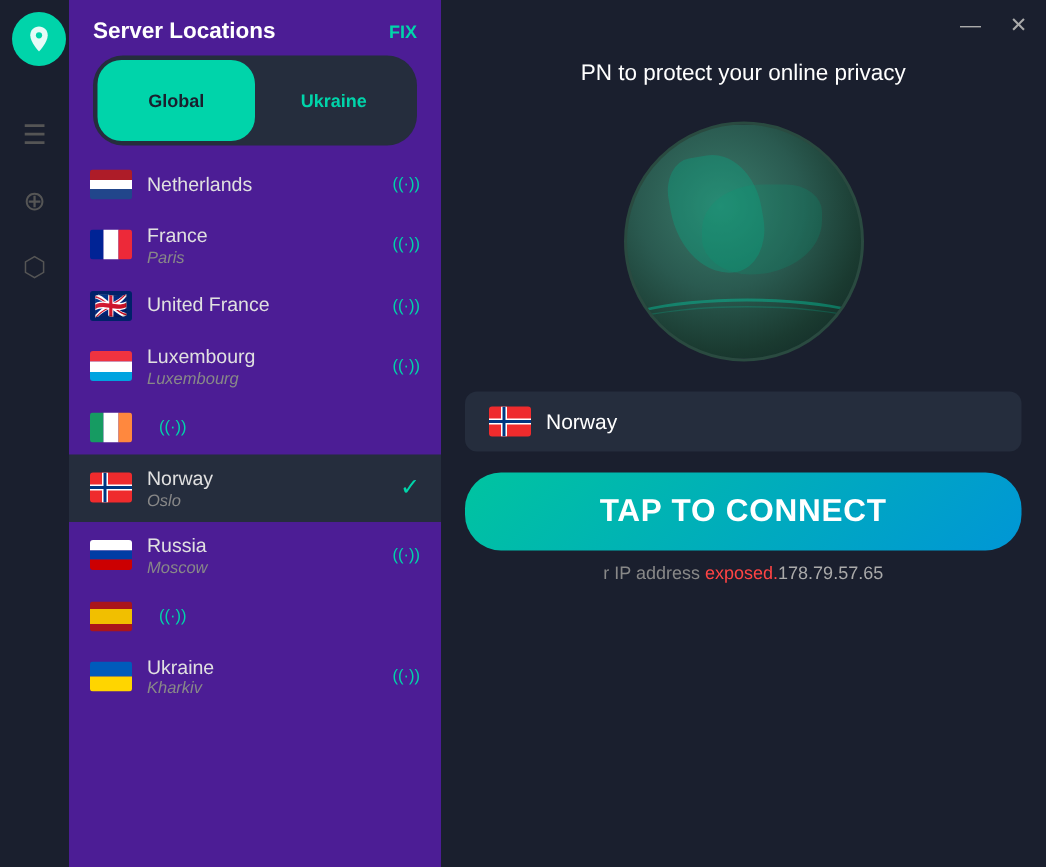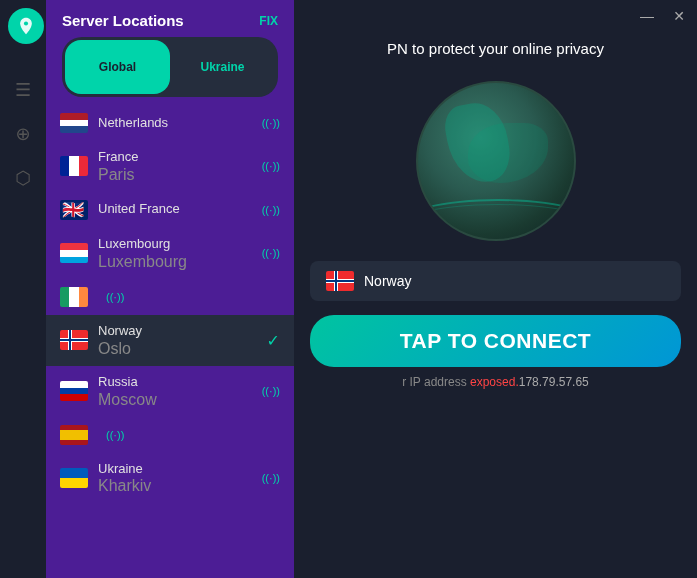--- a/index.html
+++ b/index.html
@@ -170,21 +170,22 @@
 
     .server-info { flex: 1; }
     .server-name {
       color: #e0e0e0;
       font-size: 13px;
       font-weight: 500;
       line-height: 1.3;
     }
     .server-city {
       color: #888;
-      font-size: 16px;
+      font-size: 11px;
+      font-style: italic;
     }
 
     .signal-icon {
       color: #00d4aa;
       font-size: 11px;
       margin-left: 8px;
     }
     .check-icon {
       color: #00d4aa;
       font-size: 16px;

